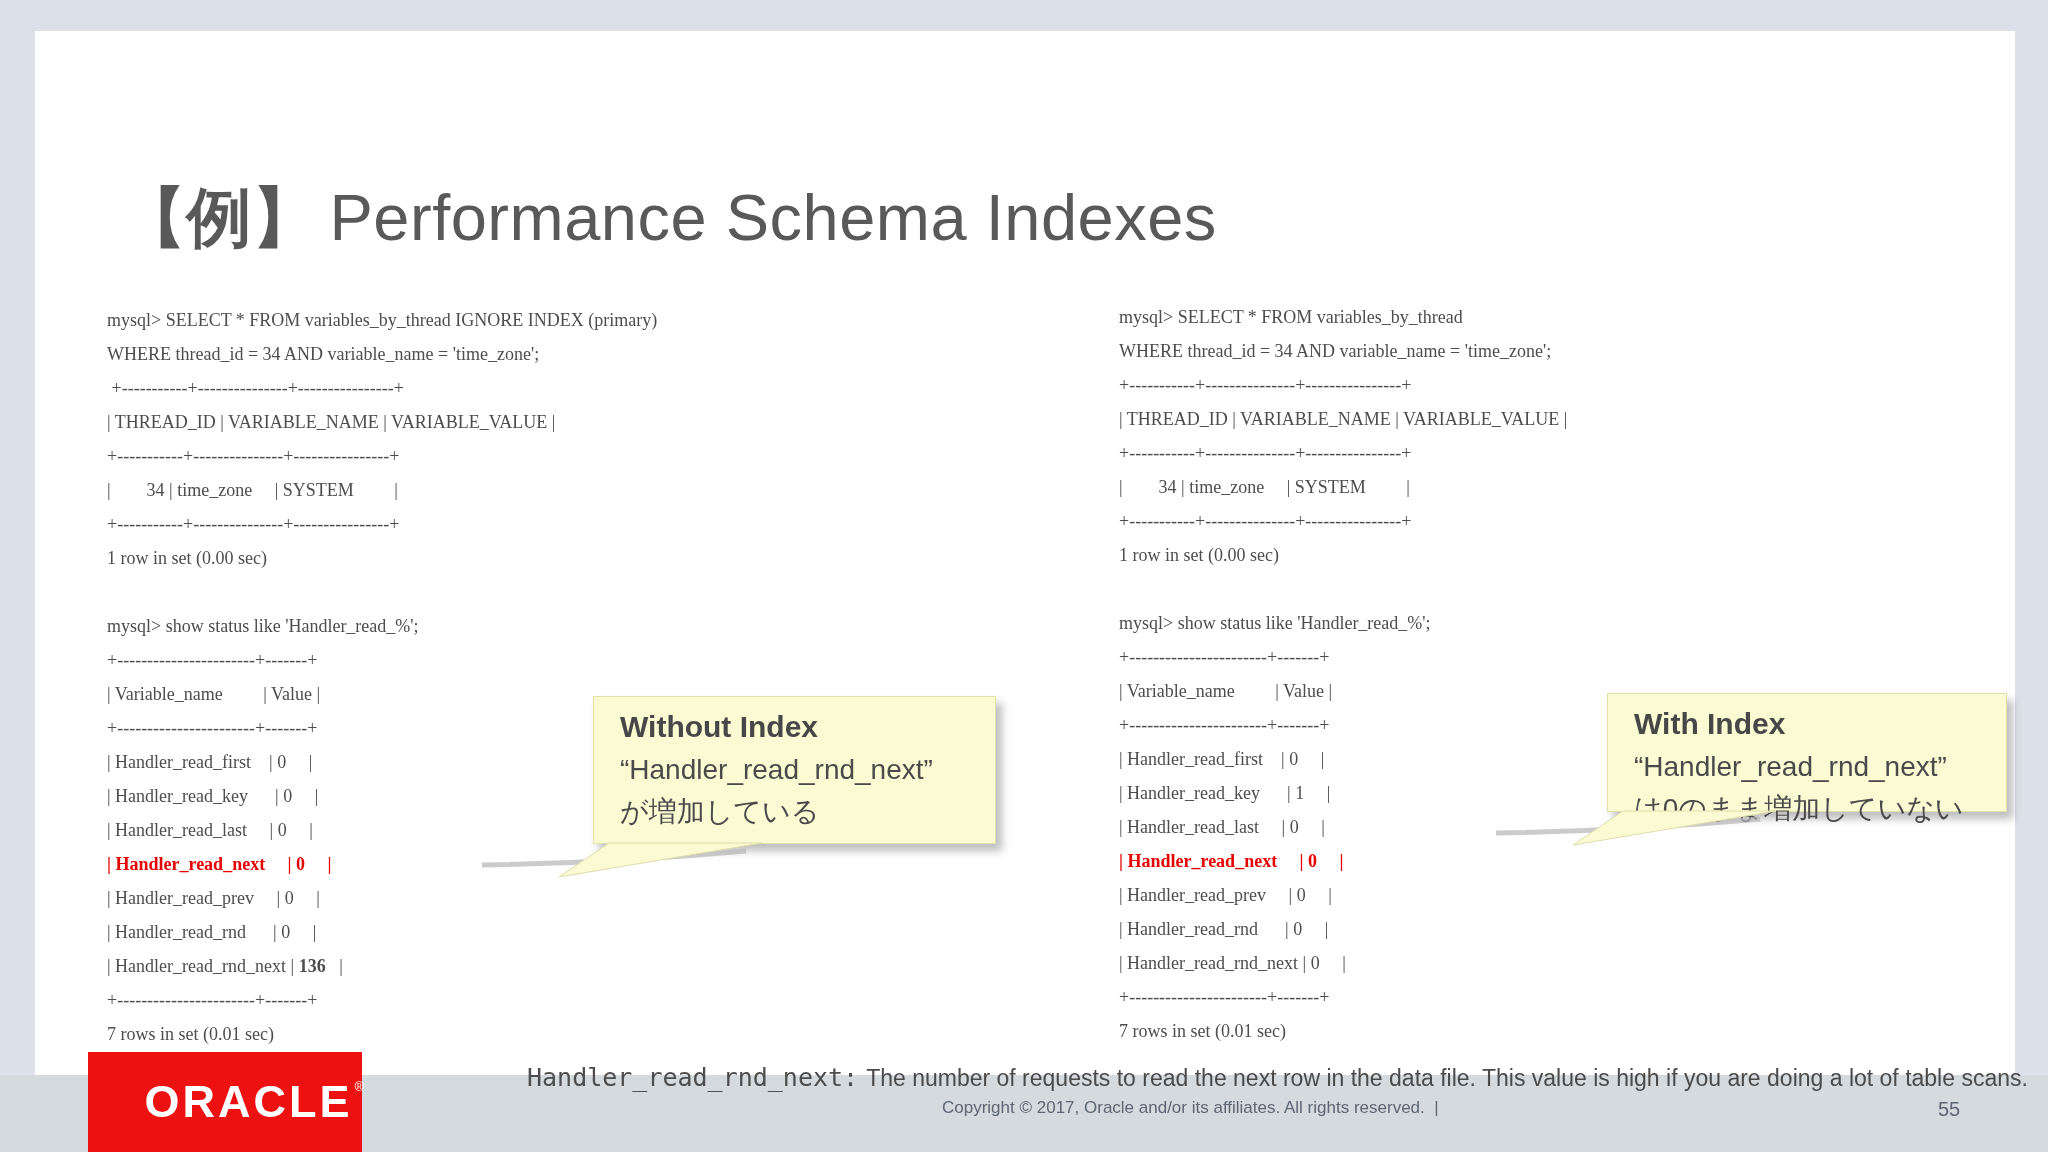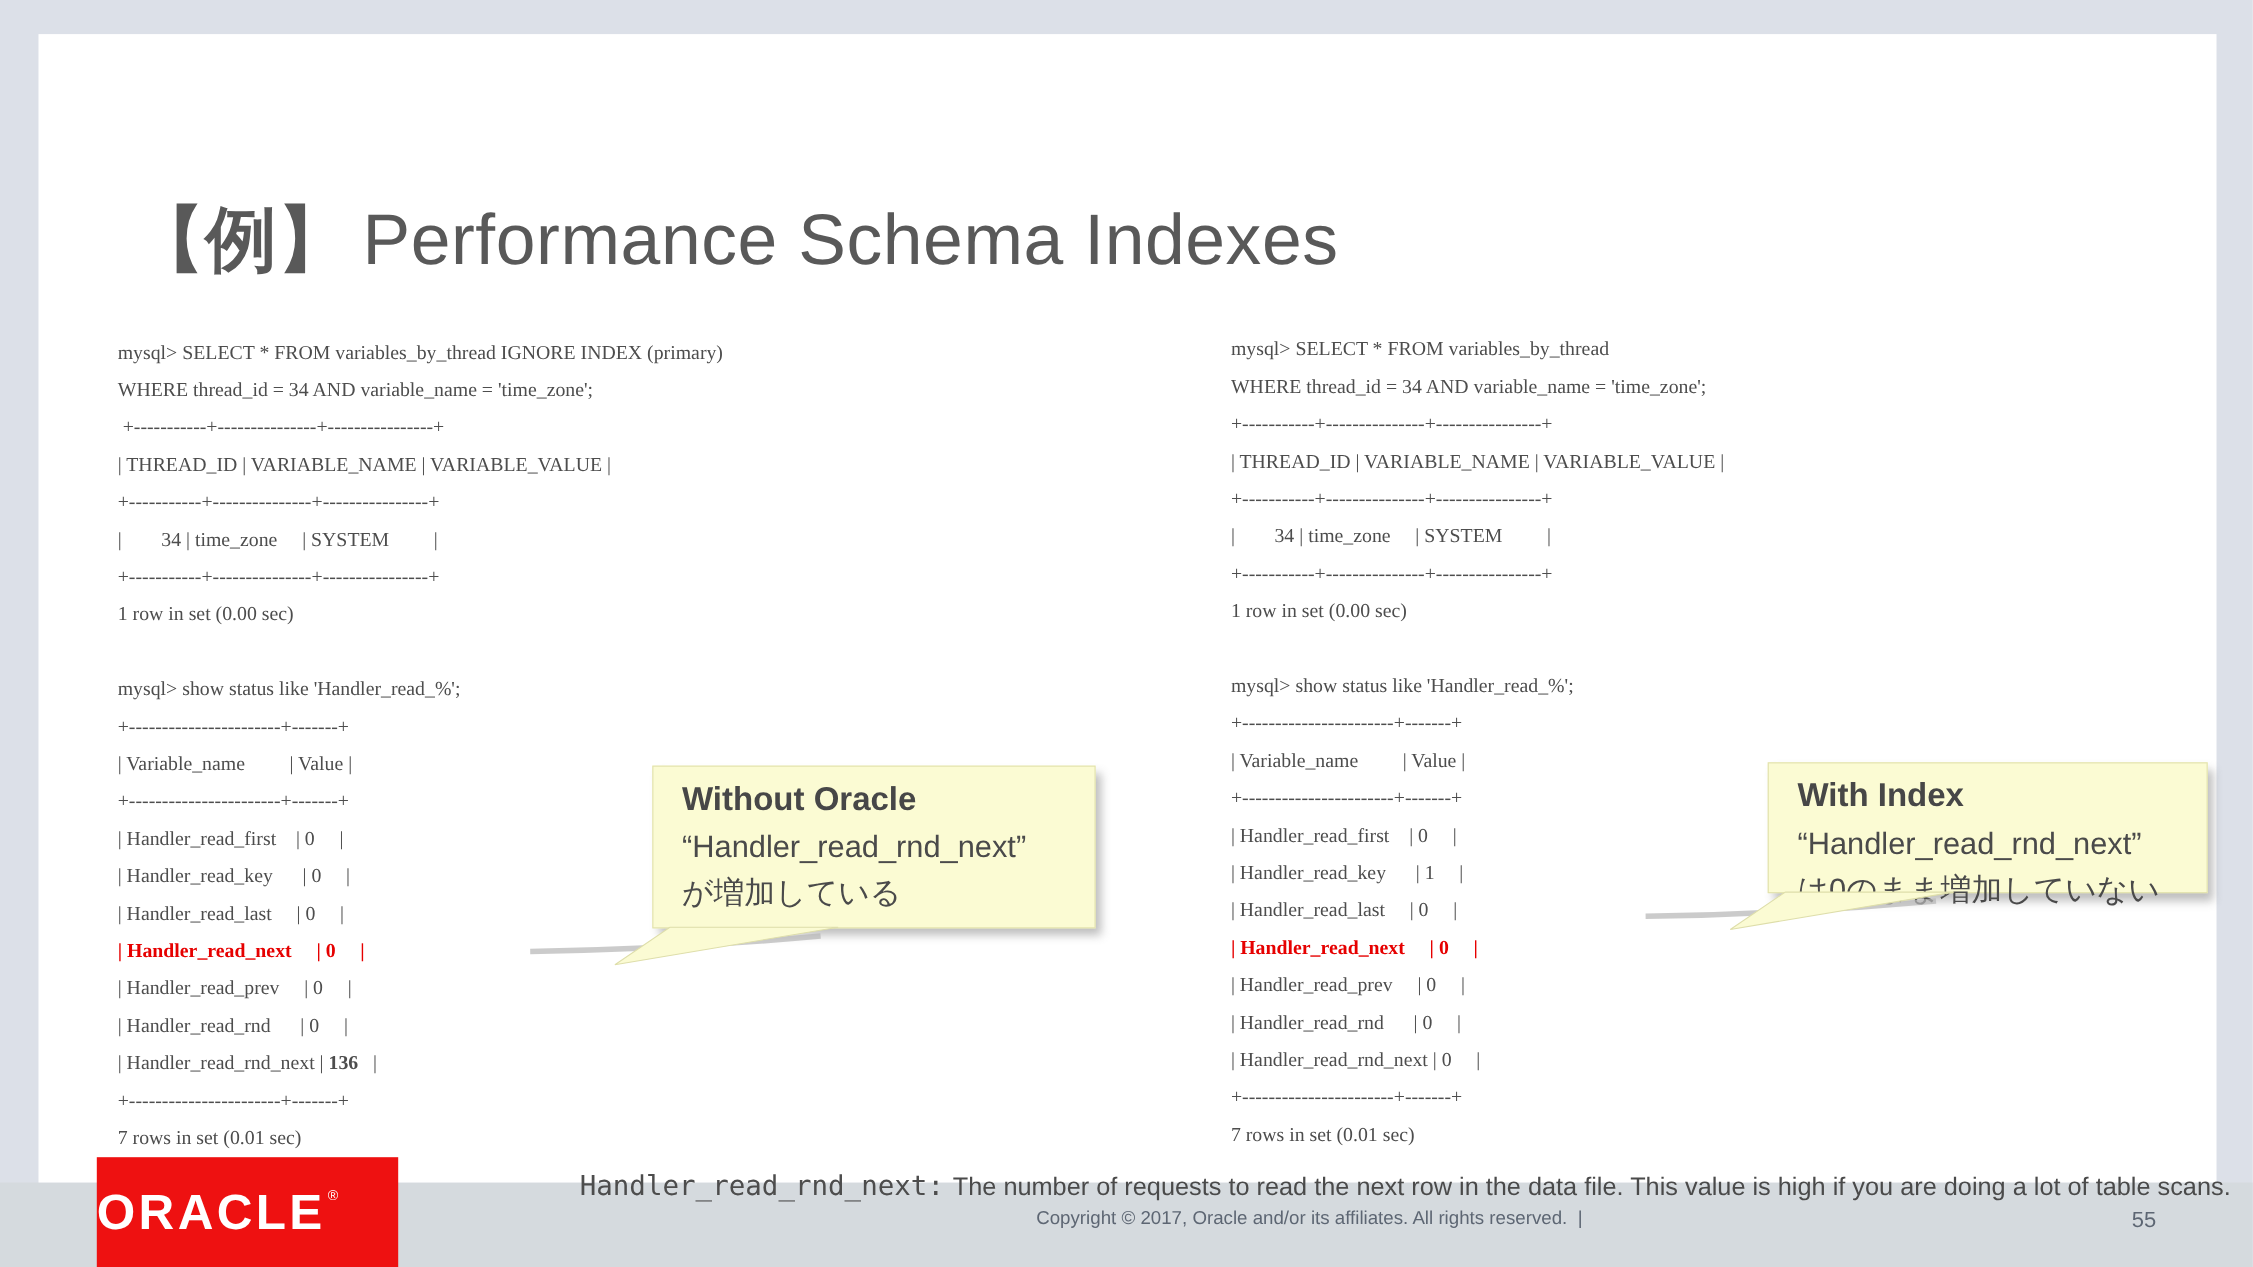--- a/index.html
+++ b/index.html
@@ -56,21 +56,21 @@
 
   .footnote{position:absolute;left:492px;top:1032px;white-space:nowrap;}
   .footnote .mono{
     font-family:"DejaVu Sans Mono",monospace;font-size:25px;color:#4d4d4d;
   }
   .footnote .sans{font-size:23px;color:#4a4a4a;margin-left:8px;}
 
   .logo{
     position:absolute;left:88px;top:1052px;width:274px;height:100px;
     background:var(--logo-red,#ee1111);z-index:6;
-    display:flex;align-items:center;justify-content:flex-start;
+    display:flex;align-items:center;justify-content:flex-end;
   }
   .logo-text{
     color:#ffffff;font-size:45px;font-weight:700;letter-spacing:3px;
     font-family:"Liberation Sans",sans-serif;
   }
   .logo-reg{color:#ffffff;font-size:13px;position:relative;top:-16px;left:2px;}
 
   .copyright{
     position:absolute;left:942px;top:1098px;font-size:17px;
     color:var(--footer-text,#5d6673);white-space:pre;
@@ -134,21 +134,21 @@
       <div class="tline"><span>| Handler_read_last     | 0     |</span><span></span><span class="vb"></span><span></span></div>
       <div class="tline red"><span>| Handler_read_next     | 0     |</span><span></span><span class="vb"></span><span></span></div>
       <div class="tline"><span>| Handler_read_prev     | 0     |</span><span></span><span class="vb"></span><span></span></div>
       <div class="tline"><span>| Handler_read_rnd      | 0     |</span><span></span><span class="vb"></span><span></span></div>
       <div class="tline"><span>| Handler_read_rnd_next | 0     |</span><span></span><span class="vb"></span><span></span></div>
       <div class="tline"><span>+-----------------------+-------+</span><span></span><span class="vb"></span><span></span></div>
       <div class="tline"><span>7 rows in set (0.01 sec)</span><span></span><span class="vb"></span><span></span></div>
     </div>
 
   <div class="callout" id="callout-left">
-    <div class="co-title">Without Oracle</div>
+    <div class="co-title">Without Index</div>
     <div class="co-line">“Handler_read_rnd_next”</div>
     <div class="co-line">が増加している</div>
     <svg class="co-tail" viewBox="0 0 330 52" xmlns="http://www.w3.org/2000/svg">
       <path class="tail-shadow" d="M272,10 Q140,22 8,24"></path>
       <polygon class="tail-main" points="135,2 288,2 85,36"></polygon>
     </svg>
   </div>
 
   <div class="callout" id="callout-right">
     <div class="co-title">With Index</div>

